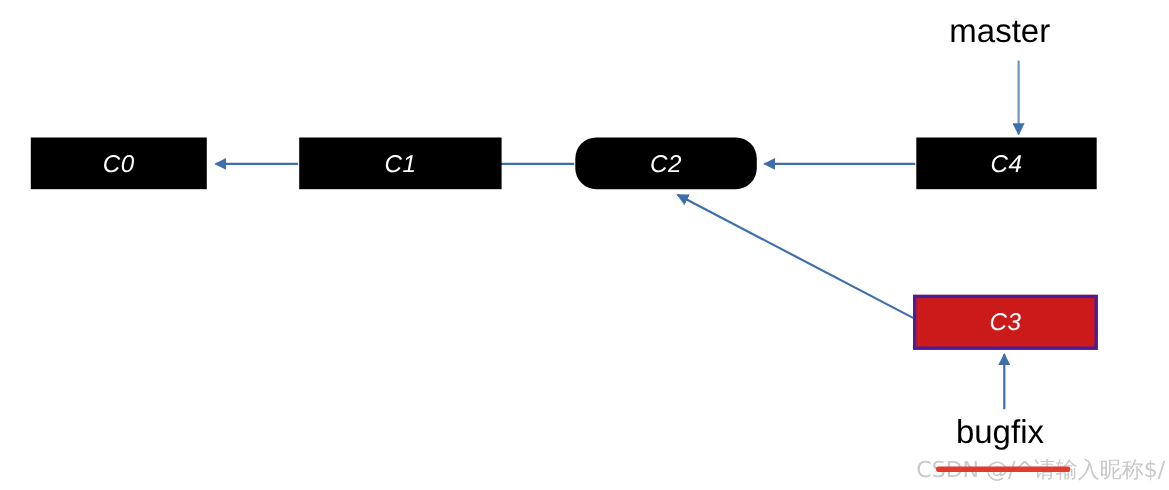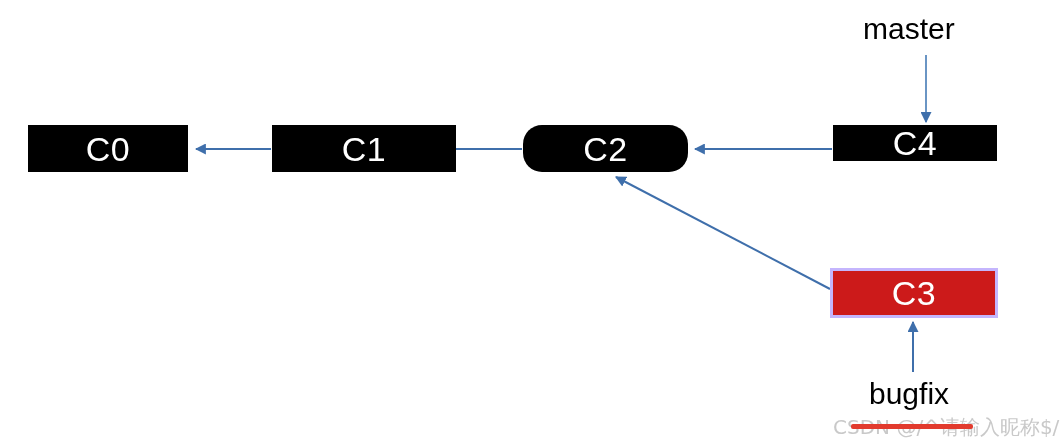--- a/index.html
+++ b/index.html
@@ -24,31 +24,32 @@
     width: 1063px;
     height: 445px;
     pointer-events: none;
   }
   .node {
     position: absolute;
     display: flex;
     align-items: center;
     justify-content: center;
     color: #ffffff;
-    font-size: 34px;
+    font-size: 22px;
     line-height: 1;
     letter-spacing: 0.5px;
     box-sizing: border-box;
+    font-style: italic;
   }
   .node-commit {
     background: #000000;
   }
   .node-highlight {
     background: #CC1A1A;
-    border: 3px solid #c4b5fd;
+    border: 3px solid #4c1d95;
   }
   .branch-label {
     position: absolute;
     color: #000000;
     font-size: 30px;
     line-height: 1;
     white-space: nowrap;
   }
   .watermark {
     position: absolute;
@@ -95,21 +96,21 @@
   </div>
 
   <div class="node node-commit" style="left:272px; top:125px; width:184px; height:47px;">
     <span>C1</span>
   </div>
 
   <div class="node node-commit" style="left:523px; top:125px; width:165px; height:47px;border-radius:19px;">
     <span>C2</span>
   </div>
 
-  <div class="node node-commit" style="left:833px; top:125px; width:164px; height:36px;">
+  <div class="node node-commit" style="left:833px; top:125px; width:164px; height:47px;">
     <span>C4</span>
   </div>
 
   <div class="node node-highlight" style="left:830px; top:268px; width:168px; height:50px;">
     <span>C3</span>
   </div>
 
   <div class="branch-label" style="left:863px; top:14px;">master</div>
 
   <div class="branch-label" style="left:869px; top:379px;">bugfix</div>

